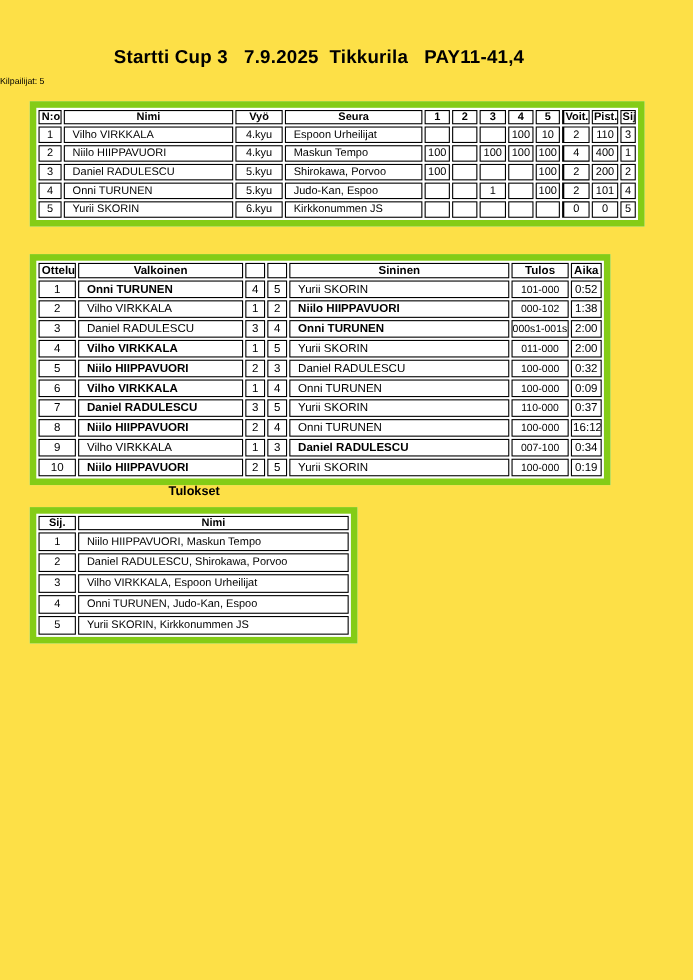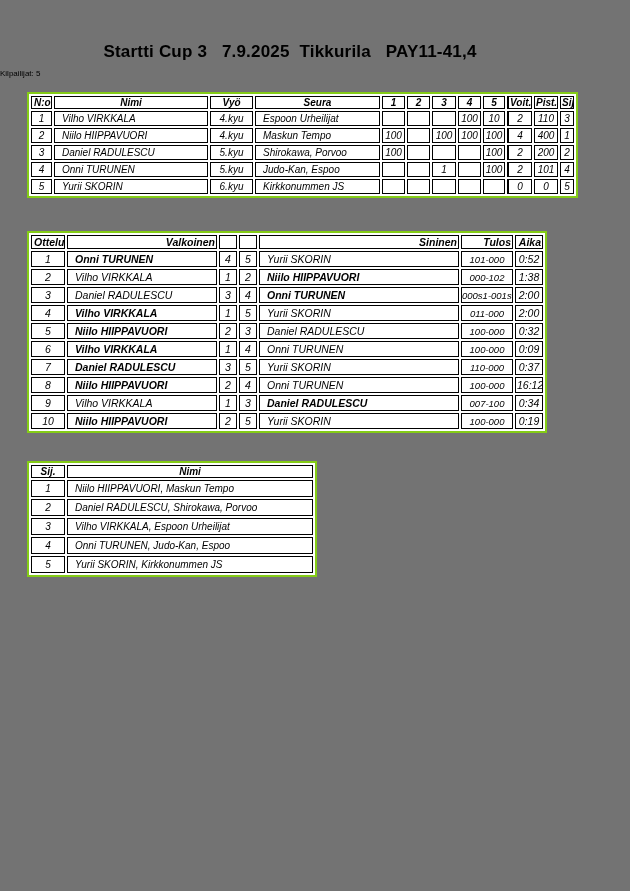--- a/index.html
+++ b/index.html
@@ -1,59 +1,58 @@
 <!DOCTYPE html>
 <html><head>
 <meta charset="utf-8">
 <style>
   html,body { margin:0; padding:0; background:#fff; }
   .page {
-    position:relative; width:630px; height:891px; background:#737373;
+    position:relative; width:630px; height:891px; background:#fde047;
     font-family:"Liberation Sans", sans-serif; color:#000;
   }
   .abs { position:absolute; }
   .doc-title {
     top:42px; left:0; width:580px; text-align:center;
     font-size:17px; font-weight:bold; white-space:pre; letter-spacing:0.2px;
   }
   .sub-kilpailijat {
     top:65px; left:0; width:474px; text-align:center;
     font-size:11px; font-weight:bold;
   }
   .count-label {
     top:69px; left:0; width:608px; text-align:left; font-size:8px;
   }
   .sec-ottelut  { top:210px; left:0; width:601px; text-align:center; font-size:11.5px; font-weight:bold; }
   .sec-tulokset { top:441px; left:0; width:353px; text-align:center; font-size:11.5px; font-weight:bold; }
 
   table.grid {
     position:absolute;
     border-collapse:separate; border-spacing:2px;
-    border:2px solid #84cc16; background:#fff;
+    border:6px solid #84cc16; background:#fff;
     table-layout:fixed;
-    font-style:italic;
   }
   table.grid th, table.grid td {
     border:1px solid #000; box-sizing:border-box;
     padding:0 1px; overflow:hidden; white-space:nowrap;
     text-align:center; vertical-align:middle;
     font-size:10px; font-weight:normal;
   }
   table.grid th { font-weight:bold; }
   .l  { text-align:left !important; padding-left:7px !important;margin-top:35px; }
   .hl { text-align:left !important; padding-left:2px !important; }
   .sep { border-left:2px solid #000 !important; }
   .win { font-weight:bold !important; }
 
   #t-competitors { top:92px;  left:27px; width:551px; }
   #t-competitors th { height:12px; }
   #t-competitors td { height:15px; }
 
   #t-matches { top:231px; left:27px; width:520px; }
-  #t-matches th { height:13px; font-size:10.5px;text-align:right; }
+  #t-matches th { height:13px; font-size:10.5px; }
   #t-matches td { height:16px; font-size:10.5px; }
   #t-matches td.res { font-size:9.5px; padding:0; }
 
   #t-results { top:461px; left:27px; width:290px; }
   #t-results th { height:12px; }
   #t-results td { height:17px; }
 </style>
 </head>
 <body>
 
@@ -272,20 +271,21 @@
       <td class="l win">Niilo HIIPPAVUORI</td>
       <td>2</td>
       <td>5</td>
       <td class="l">Yurii SKORIN</td>
       <td class="res">100-000</td>
       <td>0:19</td>
     </tr>
   </tbody>
     </table>
 
+  <div class="abs sec-tulokset">Tulokset</div>
 
   <table class="grid" id="t-results">
     <colgroup>
       <col style="width:34px">
         <col style="width:246px">
     </colgroup>
     <tbody>
         <tr>
       <th>Sij.</th>
       <th>Nimi</th>

